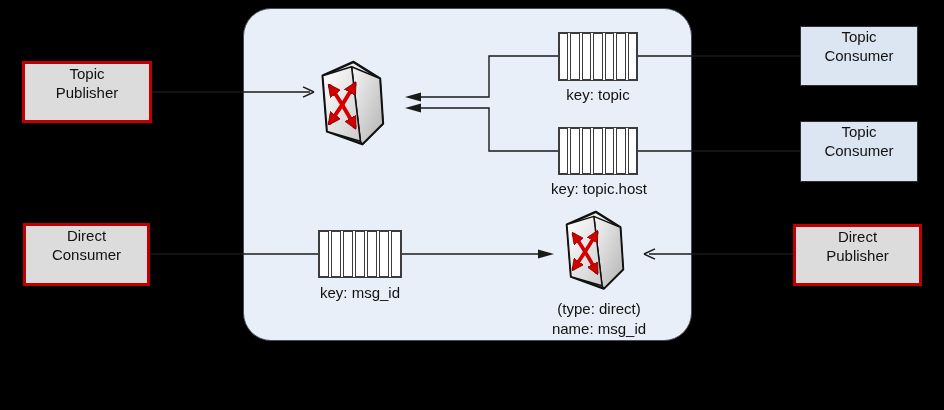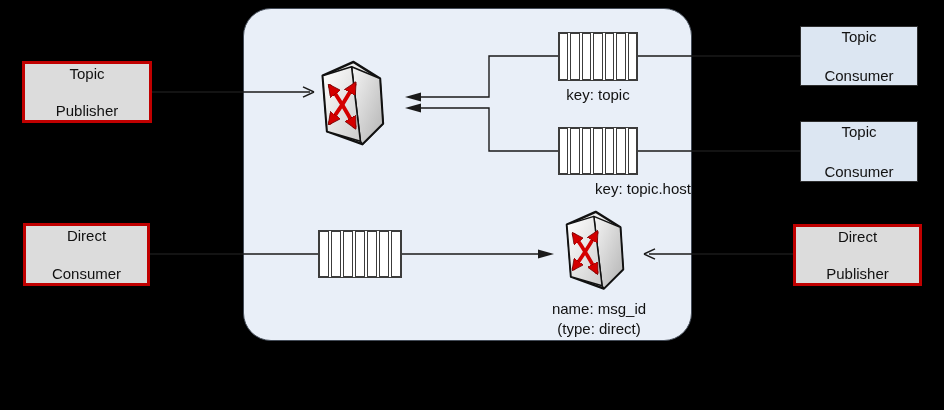--- a/index.html
+++ b/index.html
@@ -22,22 +22,22 @@
   .panel{
     position:absolute;left:243px;top:8px;width:449px;height:333px;
     box-sizing:border-box;background:var(--panel-fill);
     border:1px solid var(--panel-border);border-radius:28px;
   }
   .wires{position:absolute;left:0;top:0;width:944px;height:410px;pointer-events:none;}
   .wire{stroke:var(--line);stroke-width:1.4;fill:none;}
   .tri{fill:var(--line);stroke:none;}
   .node{
     position:absolute;box-sizing:border-box;display:flex;flex-direction:column;
-    align-items:center;justify-content:space-between;text-align:center;
-    font-size:15px;line-height:19px;gap:8px;
+    align-items:center;justify-content:flex-start;text-align:center;
+    font-size:15px;line-height:19px;
   }
   .gray-red{background:var(--publisher-box-fill);border:3px solid var(--publisher-box-border);}
   .blue-thin{background:var(--consumer-box-fill);border:1px solid var(--consumer-box-border);}
   .queue{
     position:absolute;box-sizing:border-box;background:#ffffff;
     border:1px solid #3c3c3c;display:flex;gap:2px;padding:0;
   }
   .qcell{flex:1;background:#ffffff;border:1px solid #3c3c3c;}
   .lbl{
     position:absolute;transform:translateX(-50%);white-space:nowrap;
@@ -135,25 +135,26 @@
       <div class="qcell"></div>
       <div class="qcell"></div>
       <div class="qcell"></div>
       <div class="qcell"></div>
       <div class="qcell"></div>
       <div class="qcell"></div>
       <div class="qcell"></div>
     </div>
 
   <div class="lbl" style="left:598px;top:85px;text-align:right;">key: topic</div>
-  <div class="lbl" style="left:599px;top:179px;margin-left:44px;">key: topic.host</div>
+  <div class="lbl" style="left:599px;top:179px;">key: topic.host</div>
+  <div class="lbl" style="left:360px;top:283px;">key: msg_id</div>
 
   <div class="lbl" style="left:599px;top:299px;">
+    <div>(type: direct)</div>
     <div>name: msg_id</div>
-    <div>(type: direct)</div>
   </div>
 
   <div class="node gray-red" style="left:22px;top:61px;width:130px;height:62px;">
     <div>Topic</div>
     <div>Publisher</div>
   </div>
   <div class="node gray-red" style="left:23px;top:223px;width:127px;height:63px;">
     <div>Direct</div>
     <div>Consumer</div>
   </div>

